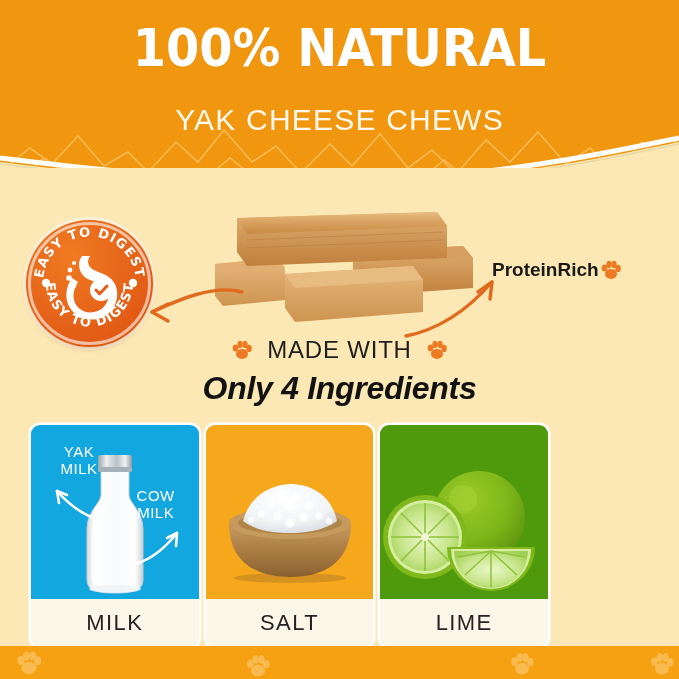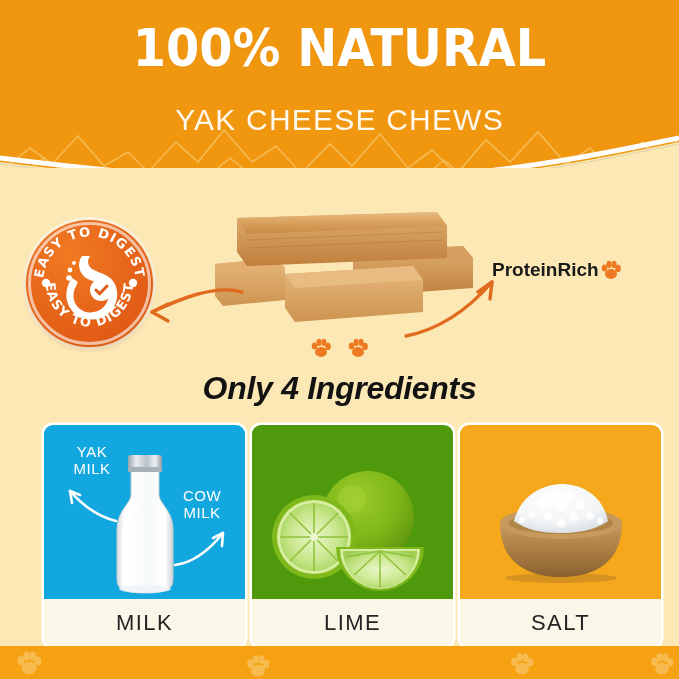--- a/index.html
+++ b/index.html
@@ -84,22 +84,22 @@
     position: absolute; left: 0; top: 370px; width: 679px;
     text-align: center;
     font-size: 32px; font-weight: 700; color: #121212;
     letter-spacing: -.3px;
     font-style: italic;
   }
 
   
   #cards {
     position: absolute; left: 31px; top: 425px;
-    width: 617px; height: 222px;
-    display: flex; gap: 7px; margin-left: 13px;
+    width: 517px; height: 222px;
+    display: flex; gap: 7px;
   }
   .card {
     flex: 1 1 0;
     border-radius: 9px;
     overflow: hidden;
     background: #FAF6E8;
     box-shadow: 0 0 0 2.5px #FFFFFF, 0 2px 3px rgba(120,80,20,.18);
     display: flex; flex-direction: column;
     position: relative;
   }
@@ -260,20 +260,21 @@
 <div id="made-with">
   <svg width="24" height="24" viewBox="0 0 24 24">
     <g fill="#ED7A22">
       <ellipse cx="12" cy="16" rx="6" ry="5"></ellipse>
       <ellipse cx="5.5" cy="10" rx="2.8" ry="3.6"></ellipse>
       <ellipse cx="10" cy="6.4" rx="2.6" ry="3.6"></ellipse>
       <ellipse cx="15" cy="6.4" rx="2.6" ry="3.6"></ellipse>
       <ellipse cx="19" cy="10.4" rx="2.8" ry="3.6"></ellipse>
     </g>
   </svg>
+  <span>MADE WITH</span>
   <svg width="24" height="24" viewBox="0 0 24 24">
     <g fill="#ED7A22">
       <ellipse cx="12" cy="16" rx="6" ry="5"></ellipse>
       <ellipse cx="5.5" cy="10" rx="2.8" ry="3.6"></ellipse>
       <ellipse cx="10" cy="6.4" rx="2.6" ry="3.6"></ellipse>
       <ellipse cx="15" cy="6.4" rx="2.6" ry="3.6"></ellipse>
       <ellipse cx="19" cy="10.4" rx="2.8" ry="3.6"></ellipse>
     </g>
   </svg>
 </div>
@@ -326,75 +327,20 @@
             <path d="M52 10 L42 15 M52 10 L51 23" fill="none" stroke="#FFFFFF" stroke-width="2.6" stroke-linecap="round"></path>
           </svg>
         </div>
       </div>
     </div>
     <div class="card-cap">MILK</div>
   </div>
 
   <div class="card">
     <div class="card-img">
-      <div class="lime-bg">
-        <svg id="limes" width="178" height="126" viewBox="0 0 178 126">
-          <defs>
-            <radialGradient id="whole" cx="38%" cy="30%" r="75%">
-              <stop offset="0" stop-color="#9BCB2A"></stop>
-              <stop offset="60%" stop-color="#7DB518"></stop>
-              <stop offset="100%" stop-color="#5E9410"></stop>
-            </radialGradient>
-            <radialGradient id="flesh" cx="50%" cy="50%" r="60%">
-              <stop offset="0" stop-color="#EAF7C9"></stop>
-              <stop offset="60%" stop-color="#C8E68C"></stop>
-              <stop offset="100%" stop-color="#9FD055"></stop>
-            </radialGradient>
-          </defs>
-
-          <circle cx="104" cy="52" r="46" fill="url(#whole)"></circle>
-          <circle cx="88" cy="34" r="14" fill="#A9D53C" opacity=".45"></circle>
-
-          <g>
-            <circle cx="50" cy="72" r="42" fill="#7FB81B"></circle>
-            <circle cx="50" cy="72" r="37" fill="#D7EDA0"></circle>
-            <circle cx="50" cy="72" r="34" fill="url(#flesh)"></circle>
-            <g stroke="#8FC23A" stroke-width="1.6" fill="none">
-              <path d="M50 72 L50 38"></path>
-                <path d="M50 72 L74 48"></path>
-                <path d="M50 72 L84 72"></path>
-              <path d="M50 72 L74 96"></path>
-                <path d="M50 72 L50 106"></path>
-                <path d="M50 72 L26 96"></path>
-              <path d="M50 72 L16 72"></path>
-                <path d="M50 72 L26 48"></path>
-            </g>
-            <circle cx="50" cy="72" r="4" fill="#EDF7D4"></circle>
-          </g>
-
-          <g>
-            <path d="M72 82 A 44 44 0 0 0 160 82 Z" fill="#7FB81B"></path>
-            <path d="M76 84 A 40 40 0 0 0 156 84 Z" fill="#D7EDA0"></path>
-            <path d="M79 86 A 37 37 0 0 0 153 86 Z" fill="url(#flesh)"></path>
-            <g stroke="#8FC23A" stroke-width="1.5" fill="none">
-              <path d="M116 86 L90 110"></path>
-                <path d="M116 86 L116 122"></path>
-                <path d="M116 86 L142 110"></path>
-              <path d="M116 86 L82 92"></path>
-                <path d="M116 86 L150 92"></path>
-            </g>
-          </g>
-        </svg>
-      </div>
-    </div>
-    <div class="card-cap">LIME</div>
-  </div>
-
-  <div class="card">
-    <div class="card-img">
       <div class="salt-bg">
         <svg id="bowl" width="150" height="110" viewBox="0 0 150 110">
           <defs>
             <linearGradient id="bowlg" x1="0" y1="0" x2="0" y2="1">
               <stop offset="0" stop-color="#C79A5E"></stop>
               <stop offset="55%" stop-color="#A97B42"></stop>
               <stop offset="100%" stop-color="#8A6130"></stop>
             </linearGradient>
             <radialGradient id="saltg" cx="45%" cy="30%" r="70%">
               <stop offset="0" stop-color="#FFFFFF"></stop>
@@ -420,20 +366,75 @@
               <circle cx="75" cy="50" r="4.4"></circle>
             <circle cx="36" cy="47" r="3"></circle>
               <circle cx="114" cy="48" r="3"></circle>
           </g>
           <ellipse cx="75" cy="105" rx="56" ry="5" fill="#8A6130" opacity=".3"></ellipse>
         </svg>
       </div>
     </div>
     <div class="card-cap">SALT</div>
   </div>
+
+  <div class="card">
+    <div class="card-img">
+      <div class="lime-bg">
+        <svg id="limes" width="178" height="126" viewBox="0 0 178 126">
+          <defs>
+            <radialGradient id="whole" cx="38%" cy="30%" r="75%">
+              <stop offset="0" stop-color="#9BCB2A"></stop>
+              <stop offset="60%" stop-color="#7DB518"></stop>
+              <stop offset="100%" stop-color="#5E9410"></stop>
+            </radialGradient>
+            <radialGradient id="flesh" cx="50%" cy="50%" r="60%">
+              <stop offset="0" stop-color="#EAF7C9"></stop>
+              <stop offset="60%" stop-color="#C8E68C"></stop>
+              <stop offset="100%" stop-color="#9FD055"></stop>
+            </radialGradient>
+          </defs>
+
+          <circle cx="104" cy="52" r="46" fill="url(#whole)"></circle>
+          <circle cx="88" cy="34" r="14" fill="#A9D53C" opacity=".45"></circle>
+
+          <g>
+            <circle cx="50" cy="72" r="42" fill="#7FB81B"></circle>
+            <circle cx="50" cy="72" r="37" fill="#D7EDA0"></circle>
+            <circle cx="50" cy="72" r="34" fill="url(#flesh)"></circle>
+            <g stroke="#8FC23A" stroke-width="1.6" fill="none">
+              <path d="M50 72 L50 38"></path>
+                <path d="M50 72 L74 48"></path>
+                <path d="M50 72 L84 72"></path>
+              <path d="M50 72 L74 96"></path>
+                <path d="M50 72 L50 106"></path>
+                <path d="M50 72 L26 96"></path>
+              <path d="M50 72 L16 72"></path>
+                <path d="M50 72 L26 48"></path>
+            </g>
+            <circle cx="50" cy="72" r="4" fill="#EDF7D4"></circle>
+          </g>
+
+          <g>
+            <path d="M72 82 A 44 44 0 0 0 160 82 Z" fill="#7FB81B"></path>
+            <path d="M76 84 A 40 40 0 0 0 156 84 Z" fill="#D7EDA0"></path>
+            <path d="M79 86 A 37 37 0 0 0 153 86 Z" fill="url(#flesh)"></path>
+            <g stroke="#8FC23A" stroke-width="1.5" fill="none">
+              <path d="M116 86 L90 110"></path>
+                <path d="M116 86 L116 122"></path>
+                <path d="M116 86 L142 110"></path>
+              <path d="M116 86 L82 92"></path>
+                <path d="M116 86 L150 92"></path>
+            </g>
+          </g>
+        </svg>
+      </div>
+    </div>
+    <div class="card-cap">LIME</div>
+  </div>
 </div>
 
 <div id="footer">
   <svg class="paw-deco" style="left:14px; top:2px;" width="30" height="30" viewBox="0 0 24 24">
     <g fill="#FCE0A4">
         <ellipse cx="12" cy="16" rx="6" ry="5"></ellipse>
         <ellipse cx="5.5" cy="10" rx="2.8" ry="3.6"></ellipse>
         <ellipse cx="10" cy="6.4" rx="2.6" ry="3.6"></ellipse>
         <ellipse cx="15" cy="6.4" rx="2.6" ry="3.6"></ellipse>
         <ellipse cx="19" cy="10.4" rx="2.8" ry="3.6"></ellipse>

